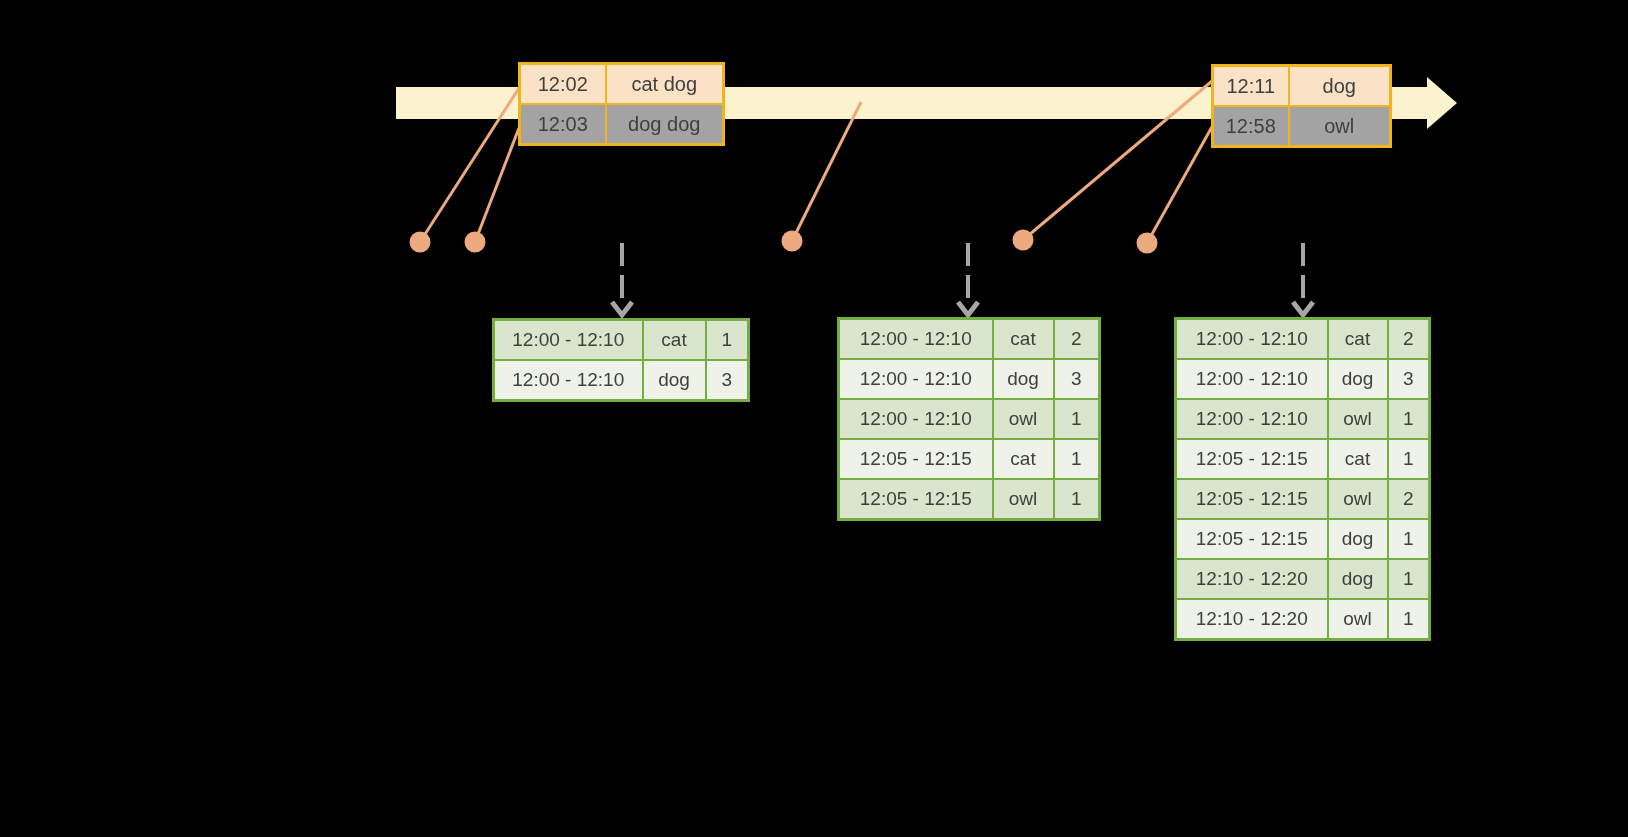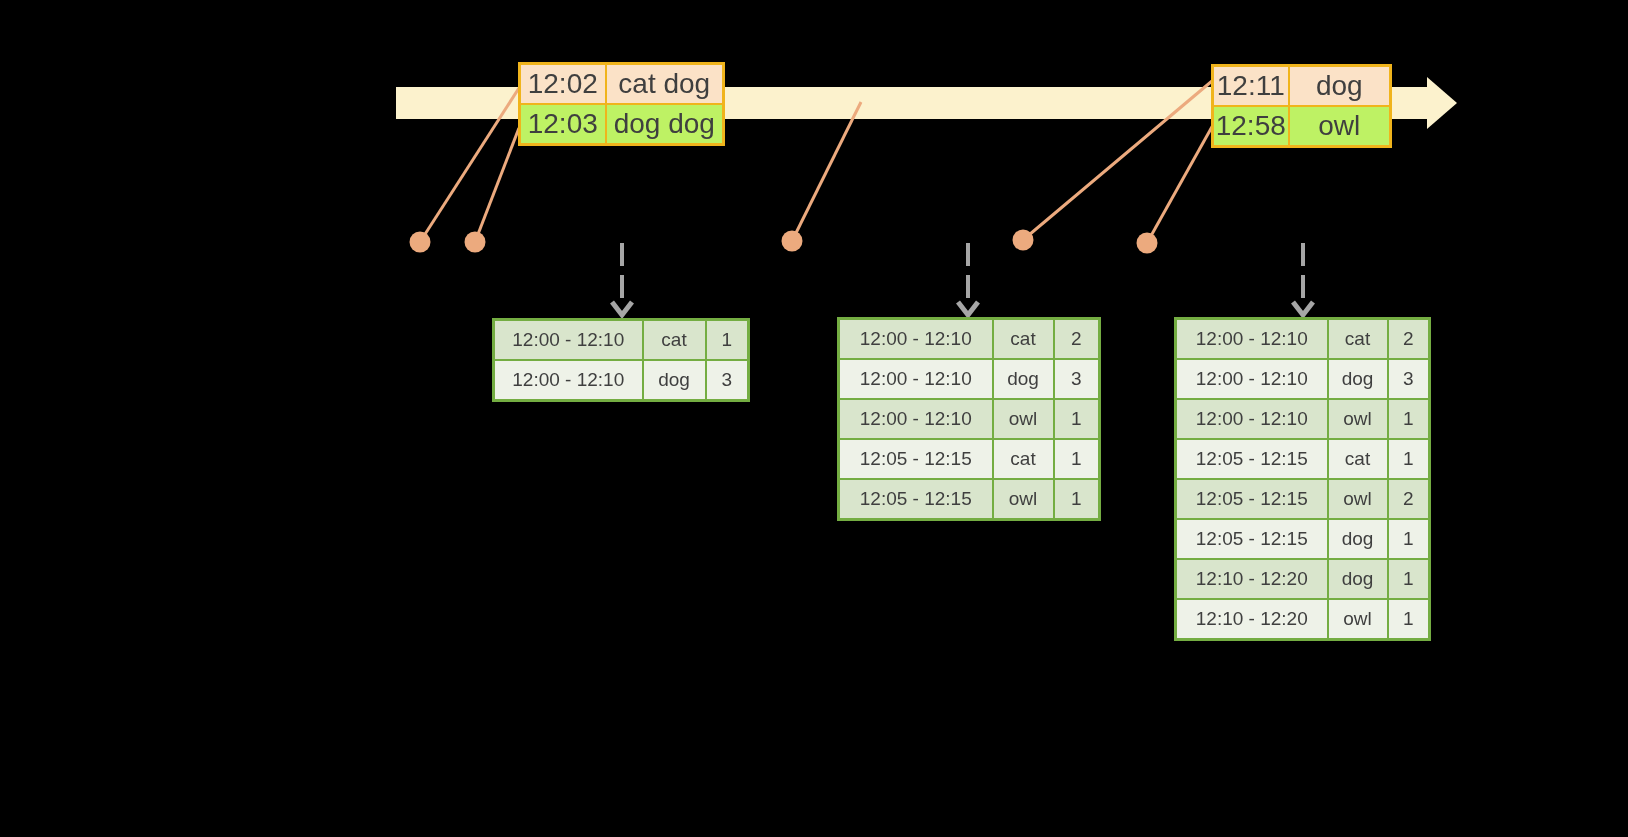--- a/index.html
+++ b/index.html
@@ -10,24 +10,24 @@
   }
   #connector-layer { position: absolute; left: 0; top: 0; }
 
   table { border-collapse: collapse; table-layout: fixed; position: absolute; }
   td {
     height: 36px; text-align: center; vertical-align: middle;
     color: #3f3f3f; overflow: hidden; white-space: nowrap;
   }
 
   
-  .etable { border: 3px solid #f0b41c; font-size: 28px; }
+  .etable { border: 3px solid #f0b41c; font-size: 20px; }
   .etable td { border: 2px solid #f0b41c; }
   .etable .pd { background: #fbe2c7; }
-  .etable .pl { background: #bef264; }
+  .etable .pl { background: #a3a3a3; }
 
   
   .rtable { border: 3px solid #74ad42; font-size: 19px; padding-left: 32px; }
   .rtable td { border: 2px solid #74ad42; }
   .rtable .gd { background: #d9e5cc; }
   .rtable .gl { background: #eef2e8; }
 
   
   #event-table-1 { left: 518px; top: 62px;  width: 206px; }
   #event-table-2 { left: 859px; top: 82px;  width: 180px; }

